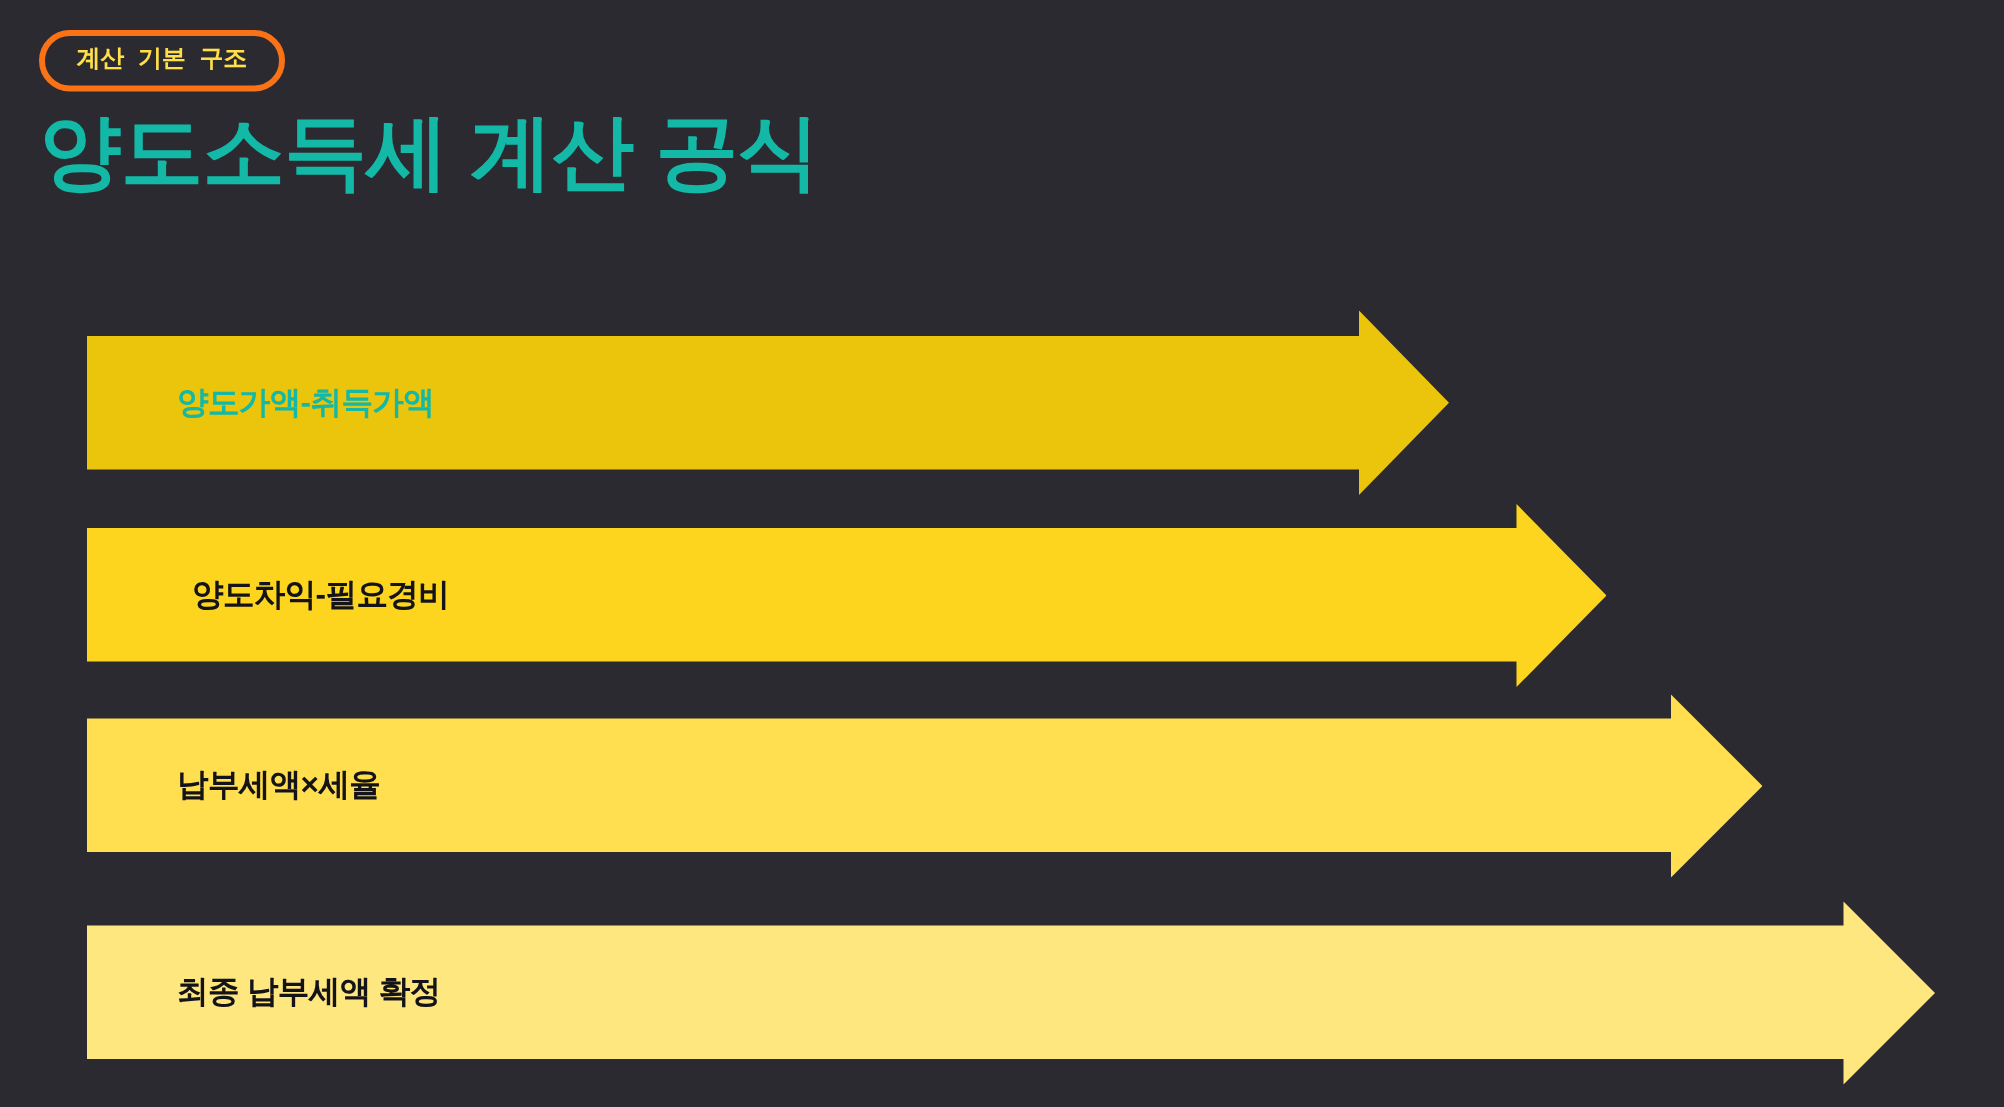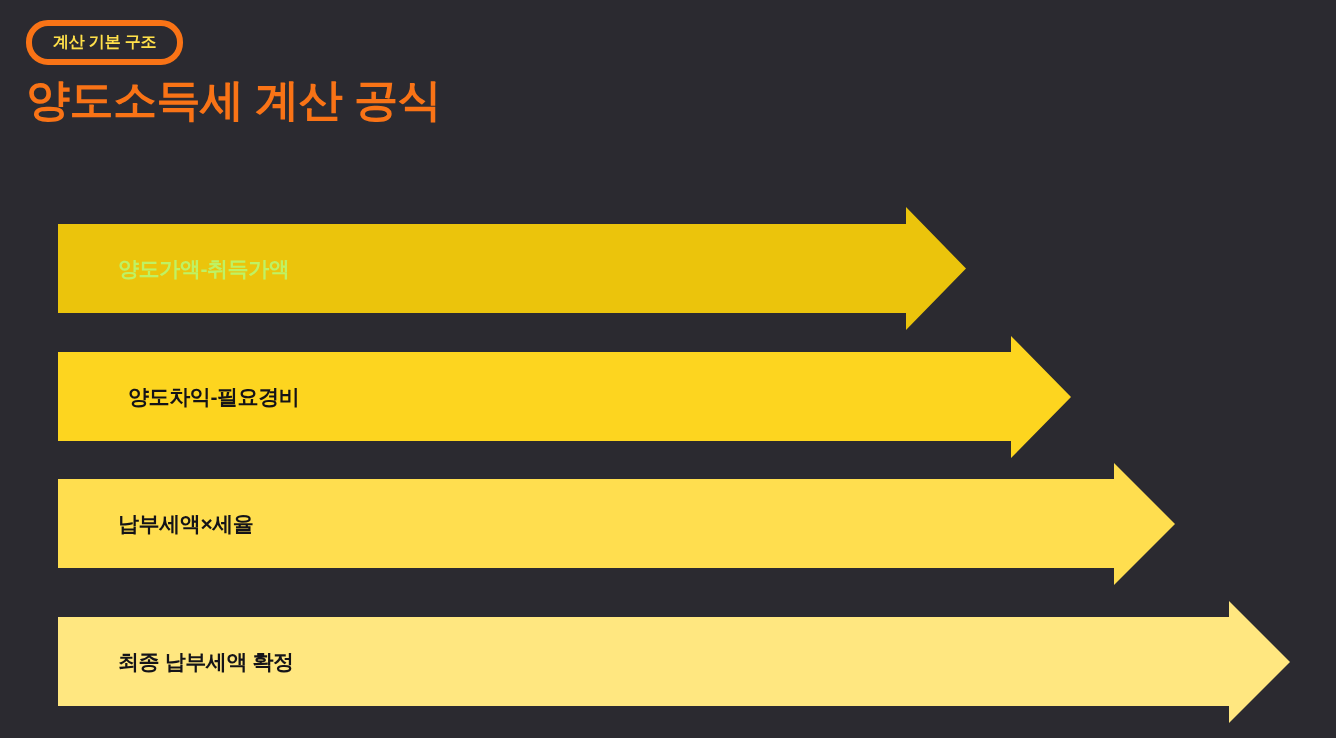--- a/index.html
+++ b/index.html
@@ -24,39 +24,40 @@
 
   
   #header {
     position: absolute;
     left: 26px;
     top: 20px;
     width: 1200px;
   }
   #eyebrow-badge {
     display: inline-block;
-    border: 6px solid #f97316;
+    border: 4px solid #f97316;
     border-radius: 22px;
     padding: 8px 21px 9px 21px;
     line-height: 1;
     box-sizing: border-box;
+    font-family: Liberation Mono, monospace;
   }
   #eyebrow-badge .badge-text {
     display: block;
     font-size: 16px;
     font-weight: bold;
     color: #ffe04a;
     letter-spacing: -0.2px;
     white-space: nowrap;
   }
   #slide-title {
     margin: 12px 0 0 0;
-    font-size: 44px;
+    font-size: 55px;
     font-weight: bold;
-    color: #f97316;
+    color: #14b8a6;
     letter-spacing: -0.5px;
     line-height: 1.05;
     white-space: nowrap;
   }
 
   
   #arrow-flow {
     position: absolute;
     left: 0;
     top: 0;
@@ -93,21 +94,21 @@
       <span class="badge-text">계산 기본 구조</span>
     </div>
     <h1 id="slide-title">양도소득세 계산 공식</h1>
   </div>
 
   <div id="arrow-flow">
       <div class="arrow-step" style="left: 58px; top: 207px; width: 908px; height: 123px;">
         <svg class="arrow-svg" width="908" height="123" viewBox="0 0 908 123">
           <polygon points="0,17 848,17 848,0 908,61.5 848,123 848,106 0,106" fill="#ebc40c"></polygon>
         </svg>
-        <div class="arrow-label" style="color: #bef264; left: 60px; top: 50.5px;">양도가액-취득가액</div>
+        <div class="arrow-label" style="color: #14b8a6; left: 60px; top: 50.5px;">양도가액-취득가액</div>
       </div>
       <div class="arrow-step" style="left: 58px; top: 336px; width: 1013px; height: 122px;">
         <svg class="arrow-svg" width="1013" height="122" viewBox="0 0 1013 122">
           <polygon points="0,16 953,16 953,0 1013,61 953,122 953,105 0,105" fill="#fdd51f"></polygon>
         </svg>
         <div class="arrow-label" style="color: rgb(20, 19, 24); left: 60px; top: 49.5px; margin-left: 10px;">양도차익-필요경비</div>
       </div>
       <div class="arrow-step" style="left: 58px; top: 463px; width: 1117px; height: 122px;">
         <svg class="arrow-svg" width="1117" height="122" viewBox="0 0 1117 122">
           <polygon points="0,16 1056,16 1056,0 1117,61 1056,122 1056,105 0,105" fill="#ffde4f"></polygon>

